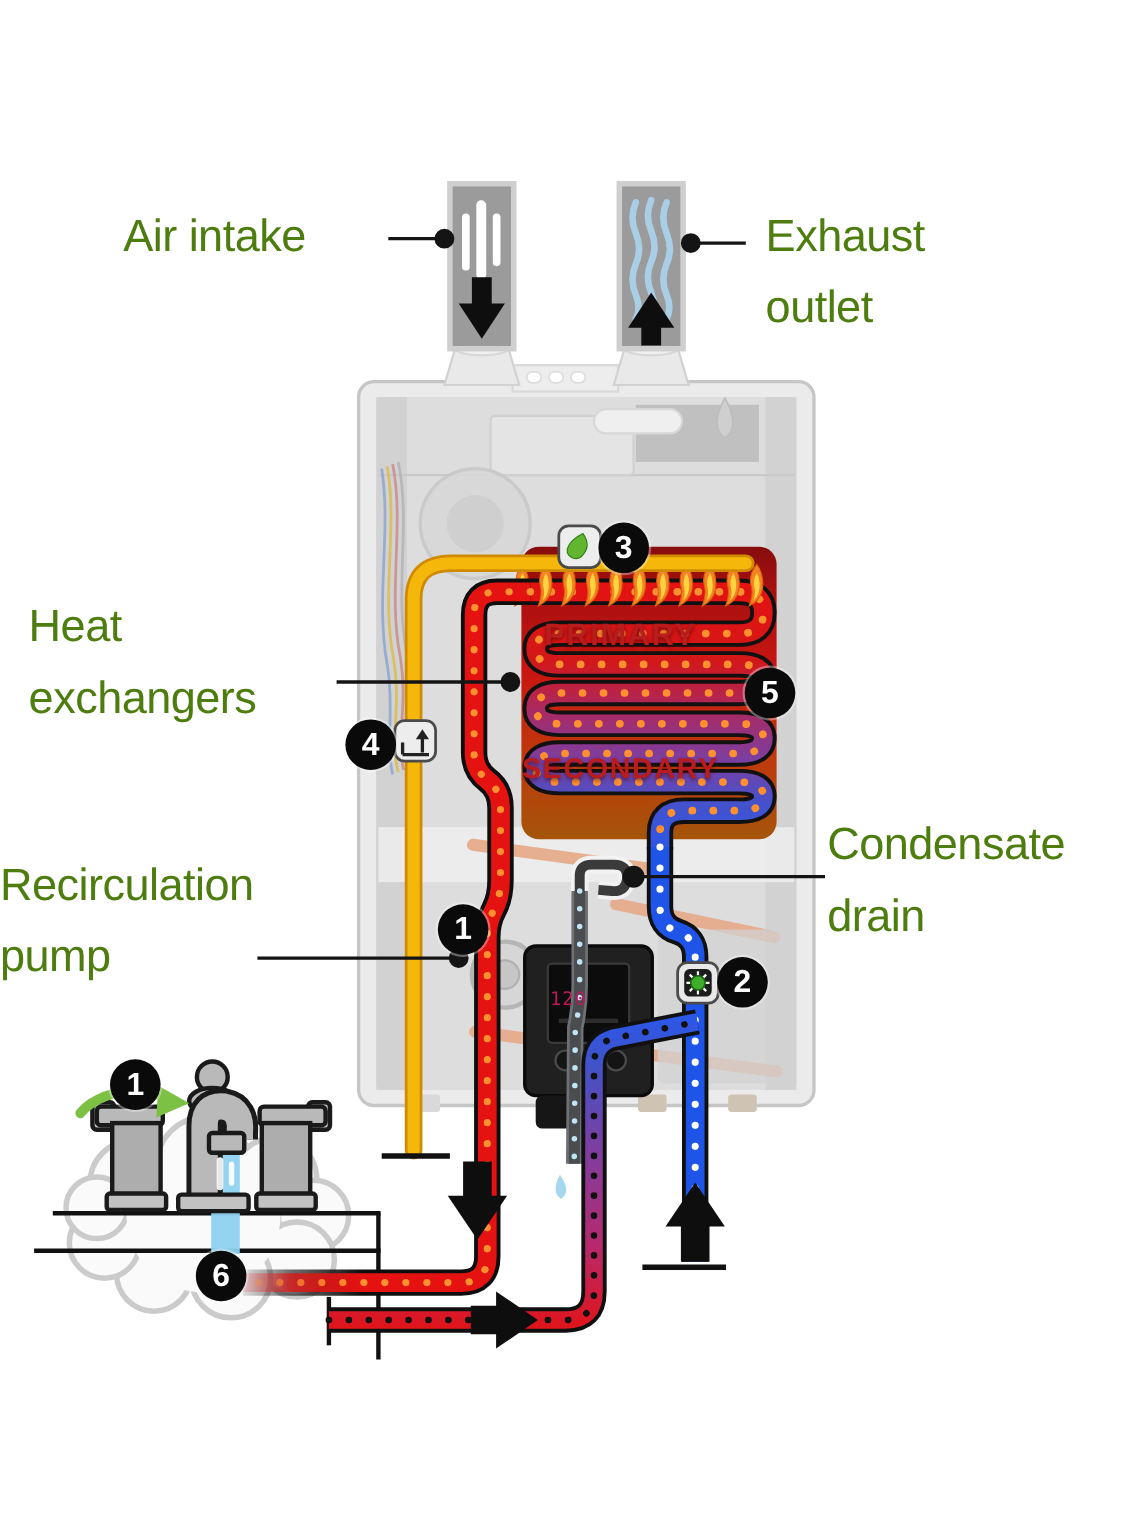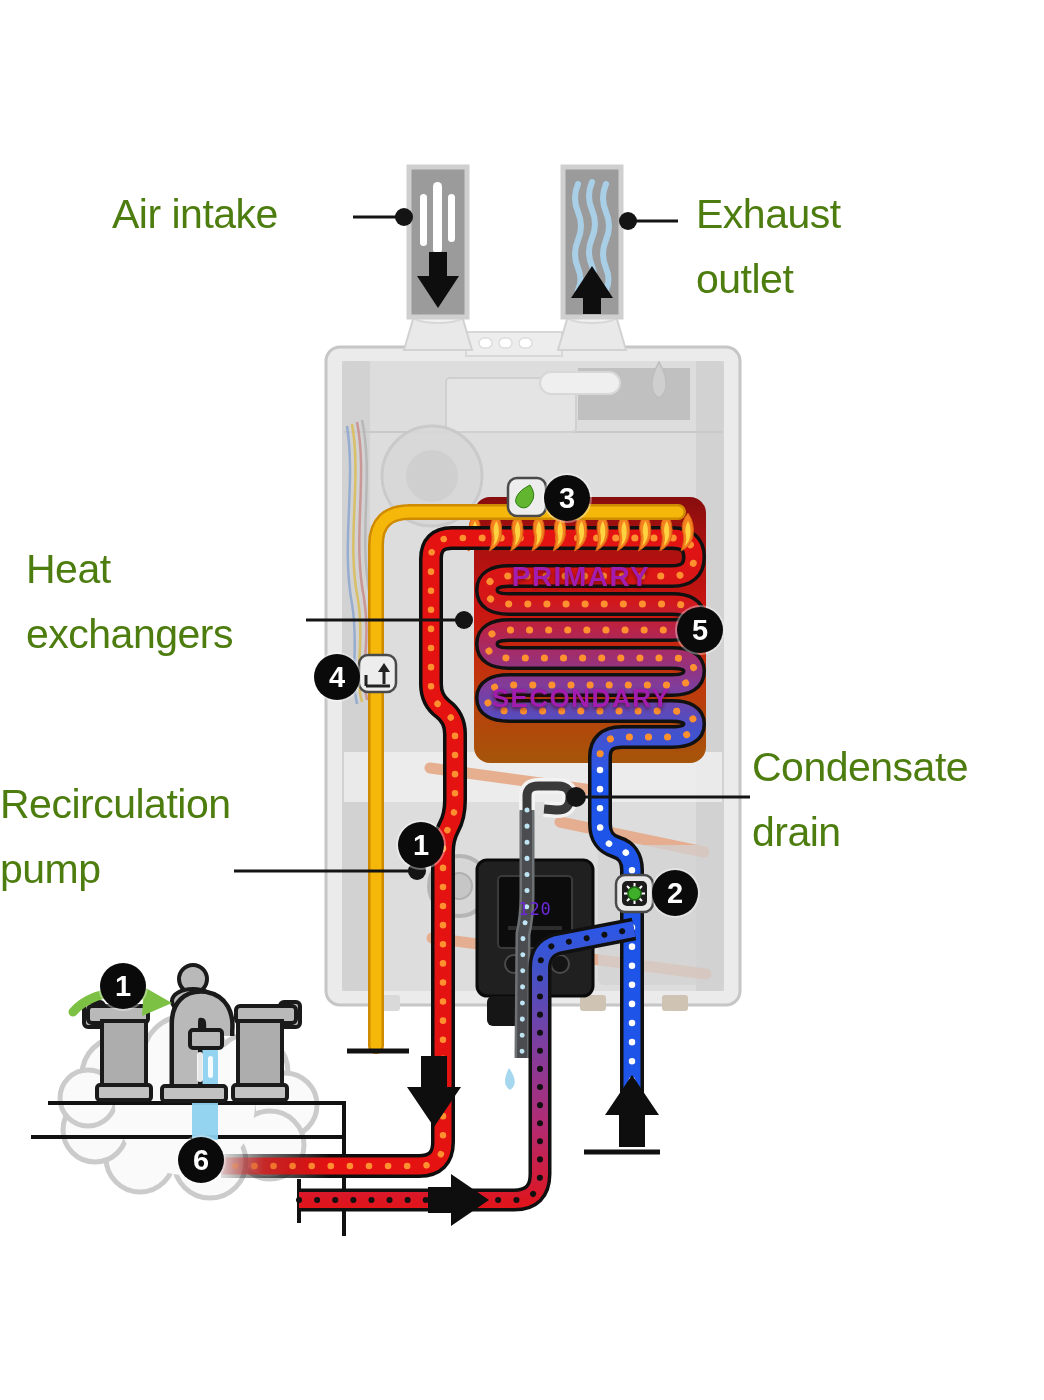--- a/index.html
+++ b/index.html
@@ -18,27 +18,27 @@
          background:#0a0a0a;color:#fff;font-weight:700;font-size:29px;
          display:flex;align-items:center;justify-content:center;
          box-shadow:0 0 0 2px rgba(255,255,255,.35);}
   .badge-3{left:544px;top:475px;}
   .badge-5{left:677px;top:607px;}
   .badge-4{left:314px;top:654px;}
   .badge-1{left:398px;top:822px;}
   .badge-2{left:652px;top:870px;}
   .badge-6{left:178px;top:1137px;}
   .badge-1f{left:100px;top:963px;}
-  .hx-text{position:absolute;left:466px;width:230px;text-align:center;color:#a21caf;
+  .hx-text{position:absolute;left:449px;width:230px;text-align:center;color:#b91c1c;
            font-weight:700;letter-spacing:1.5px;
            text-shadow:0 2px 4px rgba(70,0,0,.65);}
   .hx-primary{top:561px;font-size:28px;}
   .hx-secondary{top:683px;font-size:26px;}
-  .ctrl-val{position:absolute;left:500px;top:899px;width:70px;text-align:center;
-            color:#6d28d9;font-size:17px;letter-spacing:1px;
+  .ctrl-val{position:absolute;left:500px;top:899px;width:70px;
+            color:#be185d;font-size:17px;letter-spacing:1px;
             font-family:"DejaVu Sans Mono",monospace;}
 </style>
 </head>
 <body>
 
 <div class="stage">
 
 <svg class="art" width="1044" height="1400" viewBox="0 0 1044 1400">
   <defs>
     <linearGradient id="hxBox" x1="0" y1="497" x2="0" y2="763" gradientUnits="userSpaceOnUse">

